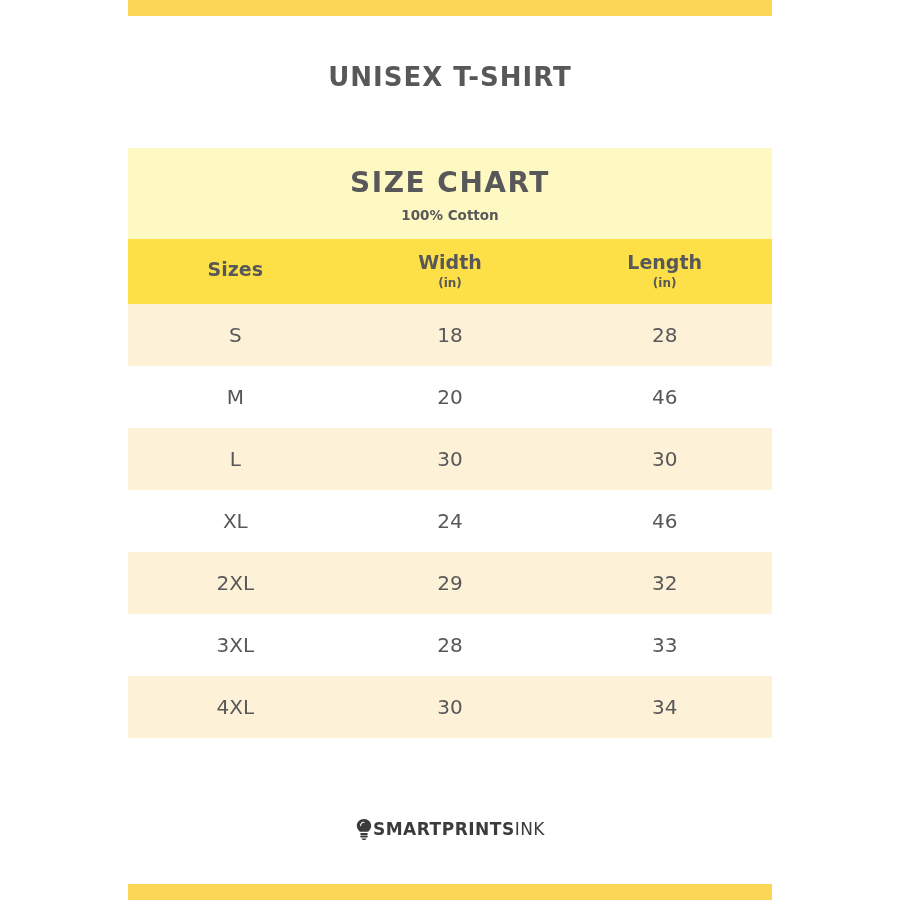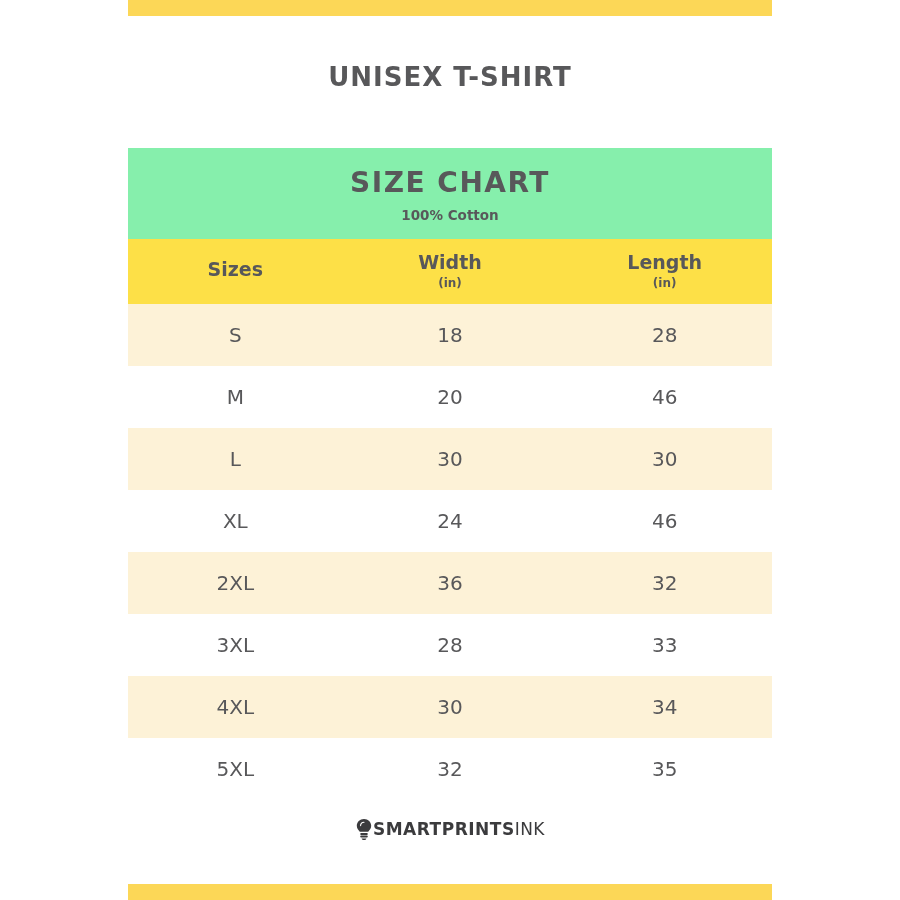--- a/index.html
+++ b/index.html
@@ -43,21 +43,21 @@
   }
 
   .chart-wrap {
     position: absolute;
     top: 148px;
     left: 128px;
     width: 644px;
   }
 
   .head-block {
-    background: #86efac;
+    background: #fef9c3;
     padding: 18px 0 16px 0;
     text-align: center;
   }
   .head-title {
     font-size: 28px;
     font-weight: bold;
     letter-spacing: 1.5px;
     color: #58585a;
   }
   .head-sub {
@@ -185,37 +185,32 @@
           <td>30</td>
           <td>30</td>
         </tr>
         <tr class="plain">
           <td>XL</td>
           <td>24</td>
           <td>46</td>
         </tr>
         <tr class="alt">
           <td>2XL</td>
-          <td>36</td>
+          <td>29</td>
           <td>32</td>
         </tr>
         <tr class="plain">
           <td>3XL</td>
           <td>28</td>
           <td>33</td>
         </tr>
         <tr class="alt">
           <td>4XL</td>
           <td>30</td>
           <td>34</td>
-        </tr>
-        <tr class="plain">
-          <td>5XL</td>
-          <td>32</td>
-          <td>35</td>
         </tr>
       </tbody>
     </table>
   </div>
 
   <div class="footer">
     <span class="brand">
       <span class="brand-bulb">
         <svg width="18" height="22" viewBox="0 0 18 22" aria-hidden="true">
           <path d="M9 1 C4.8 1 1.8 4 1.8 7.8 C1.8 10.6 3.6 12.2 4.8 13.8 L13.2 13.8 C14.4 12.2 16.2 10.6 16.2 7.8 C16.2 4 13.2 1 9 1 Z" fill="#3b3b3d"></path>

